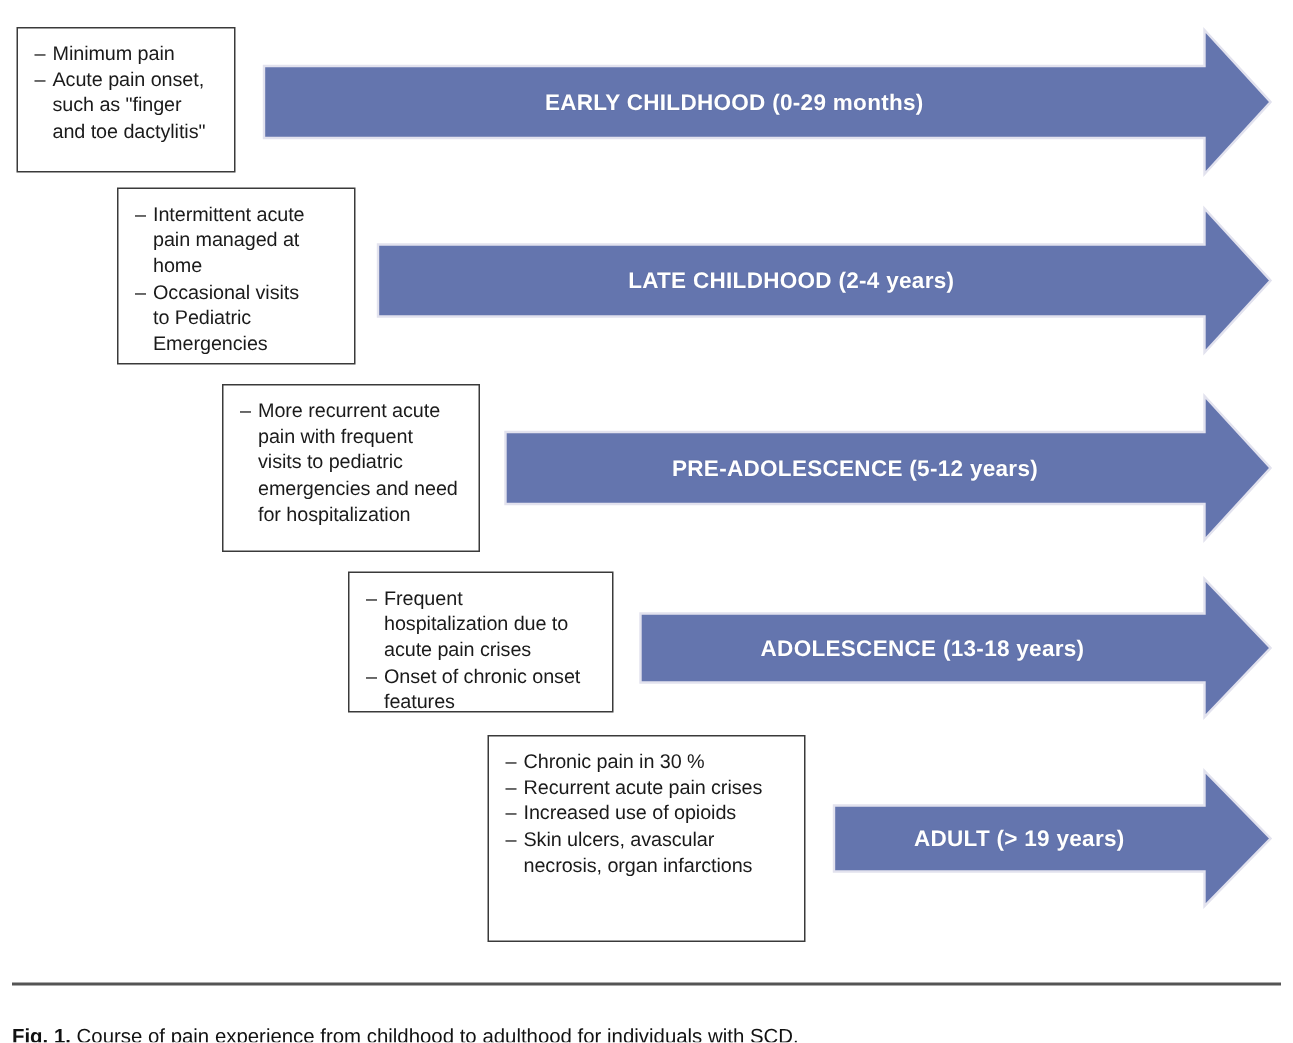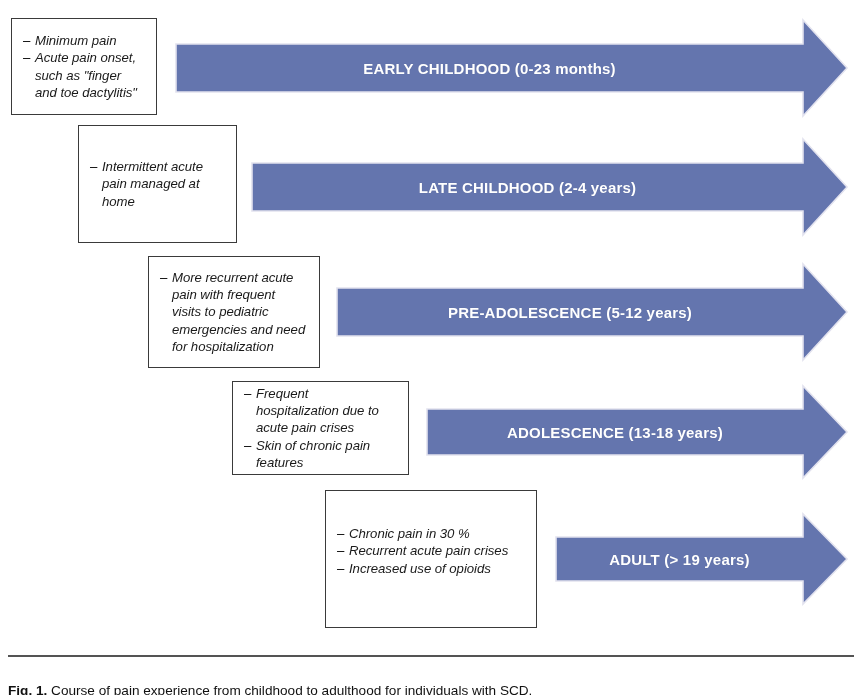--- a/index.html
+++ b/index.html
@@ -31,22 +31,21 @@
 
   
   .callout-box {
     position: absolute;
     box-sizing: border-box;
     background: #ffffff;
     border: 1.6px solid #3a3a3a;
     z-index: 3;
     display: flex;
     flex-direction: column;
-    justify-content: center;
-    font-style: italic;
+    justify-content: flex-start;
   }
   .callout-list {
     margin: 0;
     padding: 0;
     list-style: none;
   }
   .callout-item {
     position: relative;
     font-size: 13.2px;
     line-height: 17.2px;
@@ -123,28 +122,31 @@
         <li class="callout-item">Acute pain onset,
 such as "finger
 and toe dactylitis"</li>
       </ul>
     </div>
 
     <div class="arrow-row" style="left:176px; top:20px; width:672px; height:96px;">
       <svg class="arrow-svg" width="672" height="96" viewBox="0 0 672 96">
         <polygon points="0,24 627,24 627,0 671,48 627,96 627,72 0,72" fill="#6475ae" stroke="#e2e2ee" stroke-width="1.6"></polygon>
       </svg>
-      <div class="arrow-label" style="left:0px; width:627px;">EARLY CHILDHOOD (0-23 months)</div>
+      <div class="arrow-label" style="left:0px; width:627px;">EARLY CHILDHOOD (0-29 months)</div>
     </div>
 
     <div class="callout-box" style="left:78px; top:125px; width:159px; height:118px; padding:8px 9px 8px 11px;">
       <ul class="callout-list">
         <li class="callout-item">Intermittent acute
 pain managed at
 home</li>
+        <li class="callout-item">Occasional visits
+to Pediatric
+Emergencies</li>
       </ul>
     </div>
 
     <div class="arrow-row" style="left:252px; top:139px; width:596px; height:96px;">
       <svg class="arrow-svg" width="596" height="96" viewBox="0 0 596 96">
         <polygon points="0,24 551,24 551,0 595,48 551,96 551,72 0,72" fill="#6475ae" stroke="#e2e2ee" stroke-width="1.6"></polygon>
       </svg>
       <div class="arrow-label" style="left:0px; width:551px;">LATE CHILDHOOD (2-4 years)</div>
     </div>
 
@@ -163,37 +165,39 @@
         <polygon points="0,24 466,24 466,0 510,48 466,96 466,72 0,72" fill="#6475ae" stroke="#e2e2ee" stroke-width="1.6"></polygon>
       </svg>
       <div class="arrow-label" style="left:0px; width:466px;">PRE-ADOLESCENCE (5-12 years)</div>
     </div>
 
     <div class="callout-box" style="left:232px; top:381px; width:177px; height:94px; padding:8px 9px 8px 11px;">
       <ul class="callout-list">
         <li class="callout-item">Frequent
 hospitalization due to
 acute pain crises</li>
-        <li class="callout-item">Skin of chronic pain
+        <li class="callout-item">Onset of chronic onset
 features</li>
       </ul>
     </div>
 
     <div class="arrow-row" style="left:427px; top:386px; width:421px; height:92px;">
       <svg class="arrow-svg" width="421" height="92" viewBox="0 0 421 92">
         <polygon points="0,23 376,23 376,0 420,46 376,92 376,69 0,69" fill="#6475ae" stroke="#e2e2ee" stroke-width="1.6"></polygon>
       </svg>
       <div class="arrow-label" style="left:0px; width:376px;">ADOLESCENCE (13-18 years)</div>
     </div>
 
     <div class="callout-box" style="left:325px; top:490px; width:212px; height:138px; padding:8px 9px 24px 11px;">
       <ul class="callout-list">
         <li class="callout-item">Chronic pain in 30 %</li>
         <li class="callout-item">Recurrent acute pain crises</li>
         <li class="callout-item">Increased use of opioids</li>
+        <li class="callout-item">Skin ulcers, avascular
+necrosis, organ infarctions</li>
       </ul>
     </div>
 
     <div class="arrow-row" style="left:556px; top:514px; width:292px; height:90px;">
       <svg class="arrow-svg" width="292" height="90" viewBox="0 0 292 90">
         <polygon points="0,23 247,23 247,0 291,45 247,90 247,67 0,67" fill="#6475ae" stroke="#e2e2ee" stroke-width="1.6"></polygon>
       </svg>
       <div class="arrow-label" style="left:0px; width:247px;">ADULT (&gt; 19 years)</div>
     </div>
 

